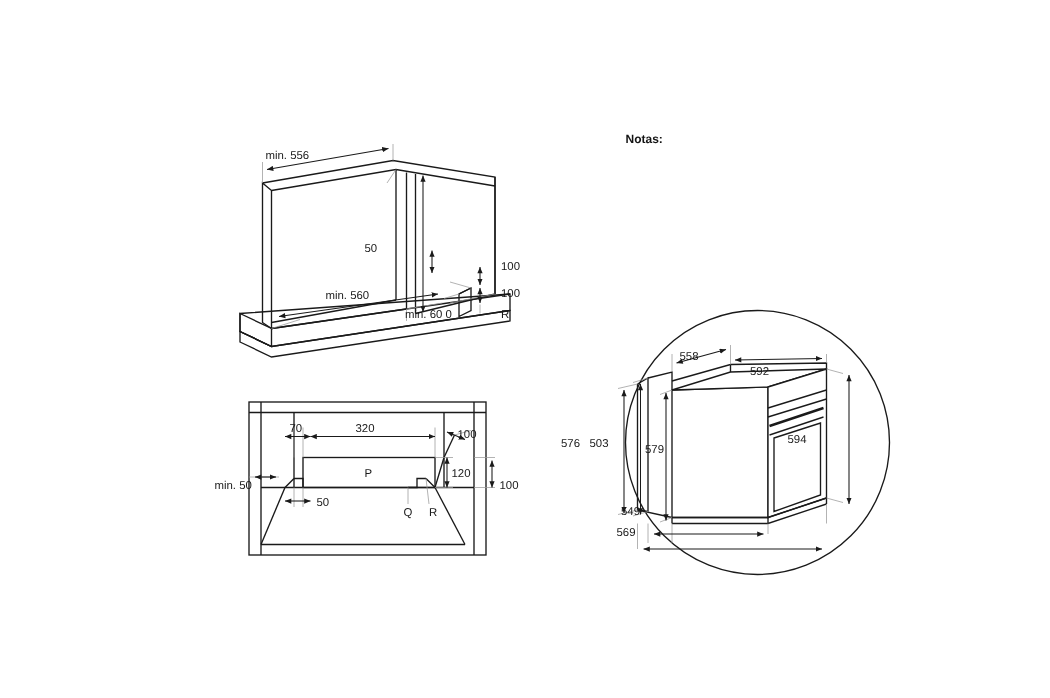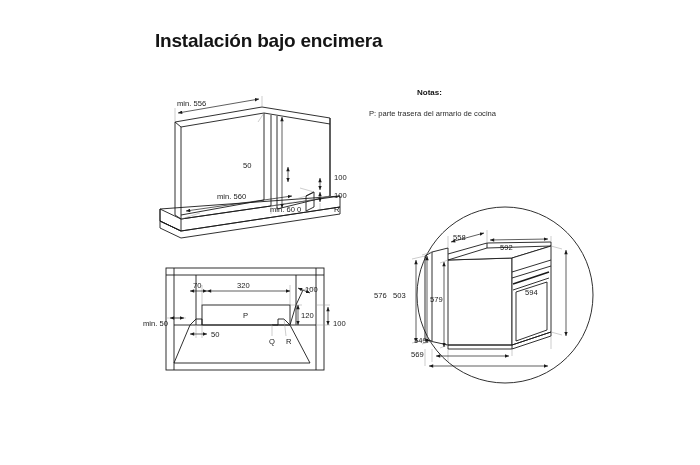--- a/index.html
+++ b/index.html
@@ -17,25 +17,23 @@
   .notes-title{font-size:8px;font-weight:bold;color:#141414;margin-bottom:11px;padding-left:48px;}
   .note-line{font-size:7.6px;color:#2a2a2a;line-height:11.5px;white-space:nowrap;}
   svg{position:absolute;left:0;top:0;width:700px;height:465px;overflow:visible;}
   .dimtxt{font-family:"Liberation Sans","DejaVu Sans",sans-serif;font-size:7.6px;fill:#1a1a1a;}
 </style>
 </head>
 <body>
 
 <div class="page">
 
-  <div class="title">Instalación bajo encimera</div>
 
   <div class="notes-block">
     <div class="notes-title">Notas:</div>
-    <div class="note-line">P: parte trasera del armario de cocina</div>
   </div>
 
   <svg viewBox="0 0 700 465">
     <defs>
       <marker id="ah" markerWidth="7" markerHeight="7" refX="6" refY="2.5" orient="auto" markerUnits="strokeWidth">
         <path d="M0,0 L6,2.5 L0,5 z" fill="#1a1a1a"></path>
       </marker>
       <marker id="ahr" markerWidth="7" markerHeight="7" refX="0" refY="2.5" orient="auto" markerUnits="strokeWidth">
         <path d="M6,0 L0,2.5 L6,5 z" fill="#1a1a1a"></path>
       </marker>

